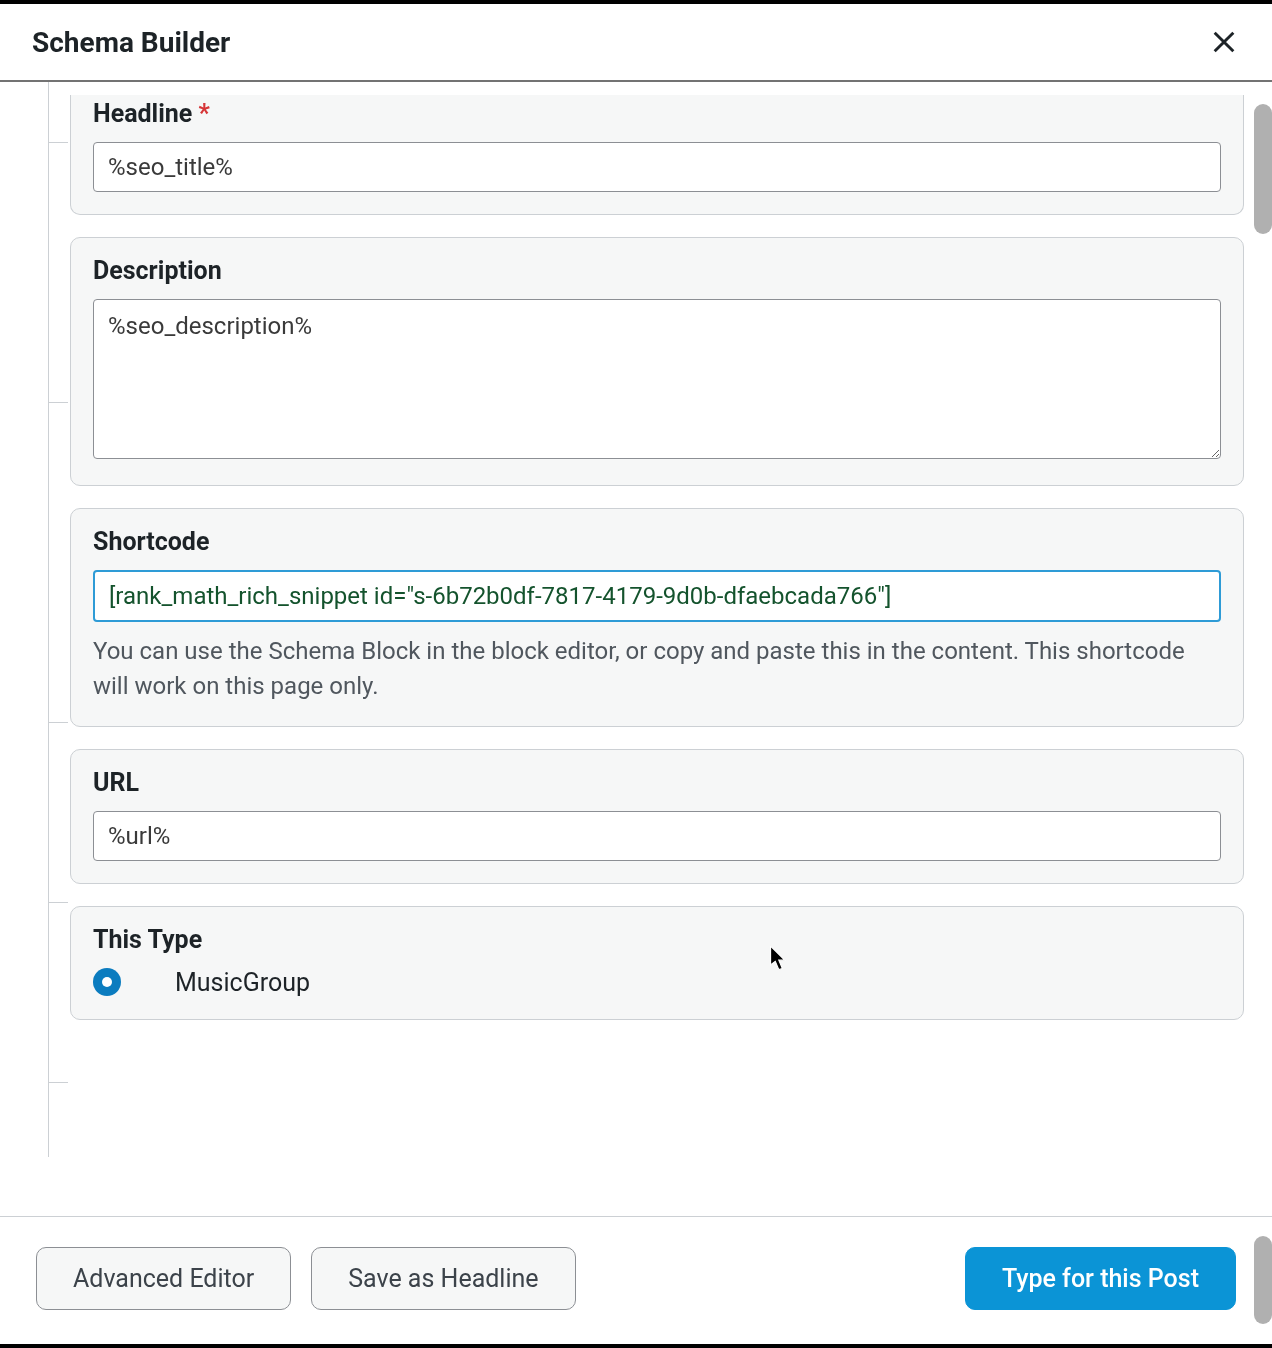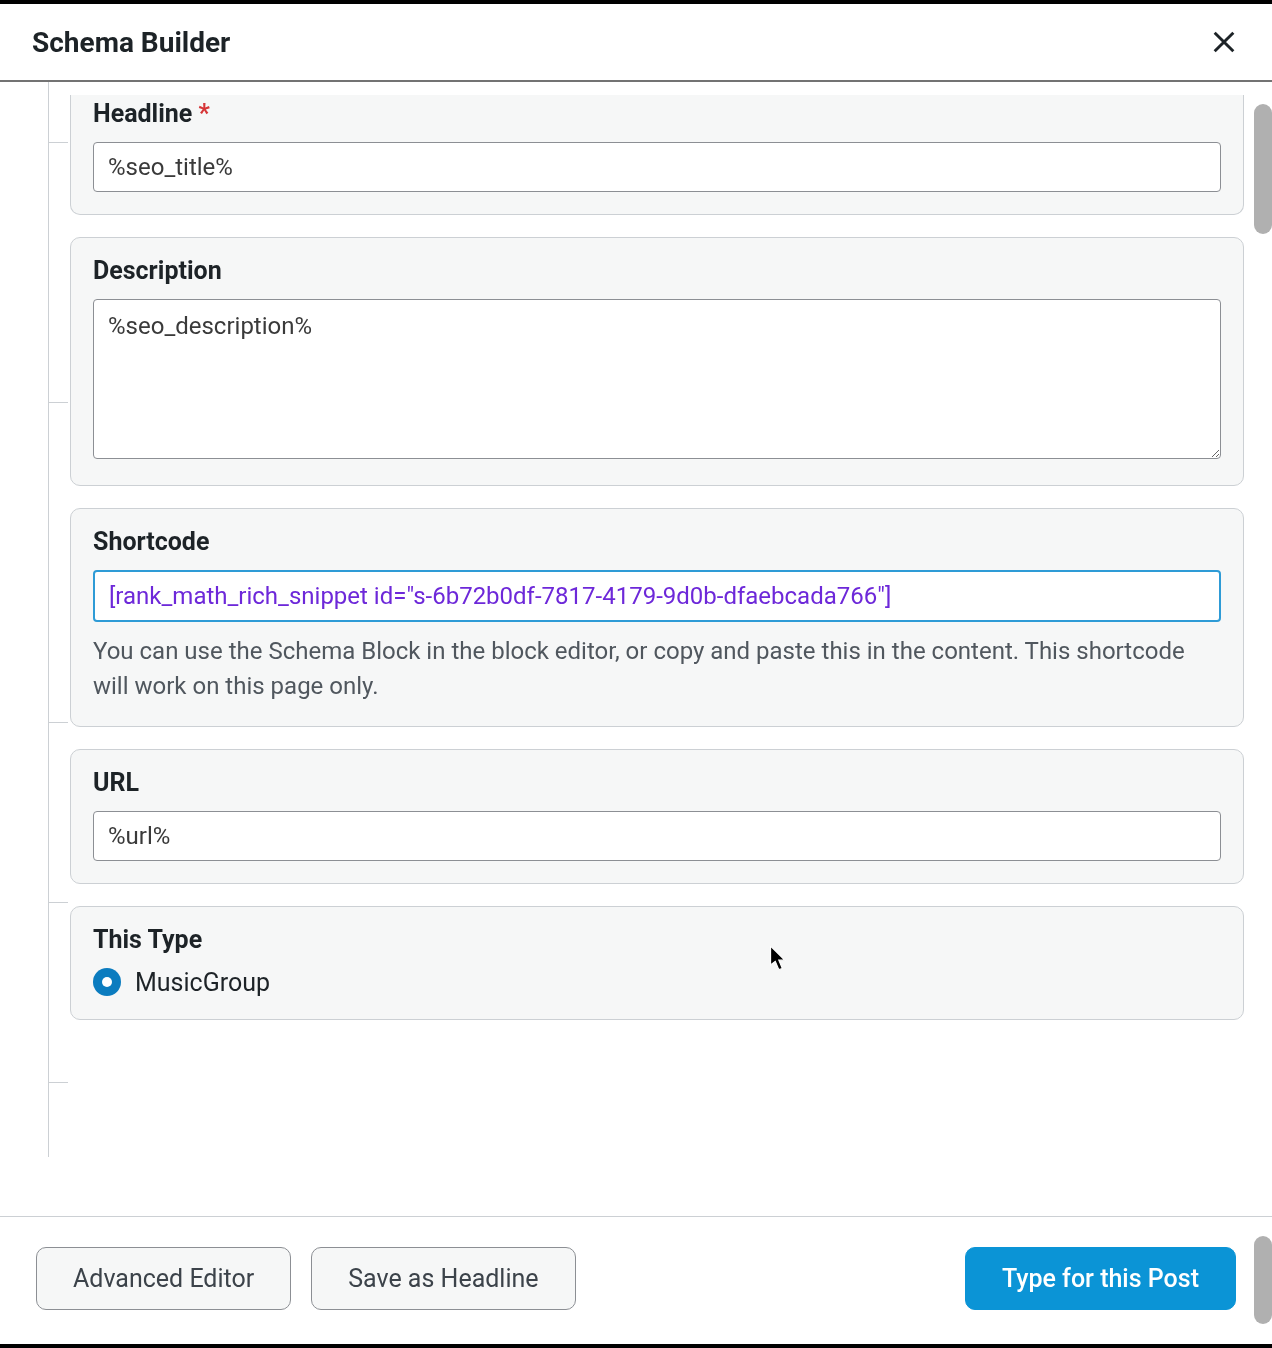--- a/index.html
+++ b/index.html
@@ -94,21 +94,21 @@
     font-size: 24px;
     padding: 10px 14px;
     border: 1px solid #8c8f94;
     border-radius: 4px;
     background: #fff;
     color: #3a3a3a;
     font-family: inherit;
   }
   .text-input.highlighted {
     border: 2px solid #2e9bd6;
-    color: #6d28d9;
+    color: #14532d;
   }
   textarea.text-input {
     resize: both;
     min-height: 160px;
     line-height: 1.4;
   }
   .help-text {
     font-size: 24px;
     color: #50575e;
     margin-top: 12px;
@@ -144,20 +144,21 @@
     border-radius: 50%;
     background: #fff;
   }
   .radio-circle.unchecked {
     border: 3px solid #1d2327;
     background: #fff;
   }
   .radio-label {
     font-size: 25px;
     color: #1d2327;
+    margin-left: 40px;
   }
   .footer {
     position: absolute;
     bottom: 4px;
     left: 0;
     right: 0;
     border-top: 1px solid #ccd0d4;
     background: #fff;
     padding: 30px 36px;
     display: flex;

